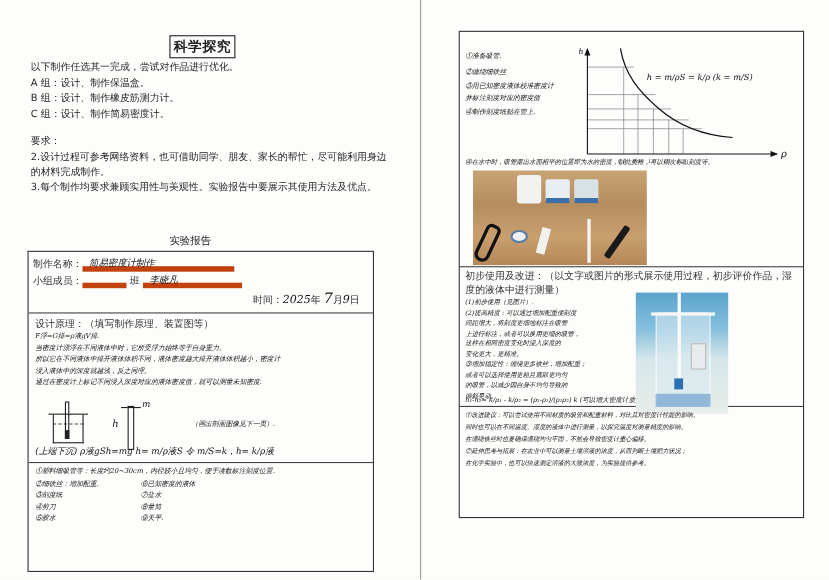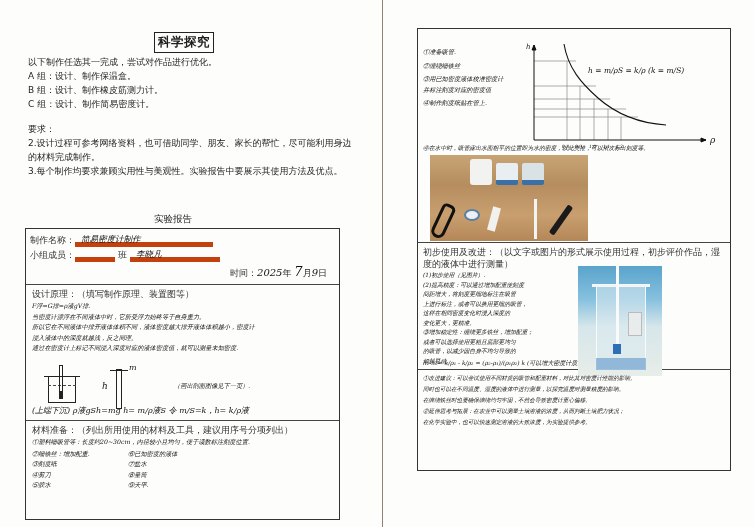--- a/index.html
+++ b/index.html
@@ -124,21 +124,20 @@
         <div class="tube-line"></div>
         <div class="tube-side"></div>
         <span class="hand" style="position:absolute;left:76px;top:96px;font-size:9px;">h</span>
         <span class="hand" style="position:absolute;left:103px;top:78px;font-size:8px;">m</span>
       </div>
       <span class="hand-sm" style="position:absolute;left:148px;top:96px;">（画出剖面图像见下一页）.</span>
       <div class="hand" style="position:absolute;left:6px;top:120px;font-size:8px;">(上端下沉) ρ液gSh=mg  h= m/ρ液S  令 m/S=k，h= k/ρ液</div>
     </div>
 
     <div class="row row-materials">
-      <div class="label">材料准备：（列出所用使用的材料及工具，建议用序号分项列出）</div>
       <div class="hand-sm">①塑料细吸管等：长度约20~30cm，内径较小且均匀，便于读数标注刻度位置.</div>
       <div class="materials-grid">
         <div class="hand-sm">②细铁丝：增加配重.</div>
         <div class="hand-sm">⑥已知密度的液体</div>
         <div class="hand-sm">③刻度纸</div>
         <div class="hand-sm">⑦盐水</div>
         <div class="hand-sm">④剪刀</div>
         <div class="hand-sm">⑧量筒</div>
         <div class="hand-sm">⑤胶水</div>
         <div class="hand-sm">⑨天平.</div>

